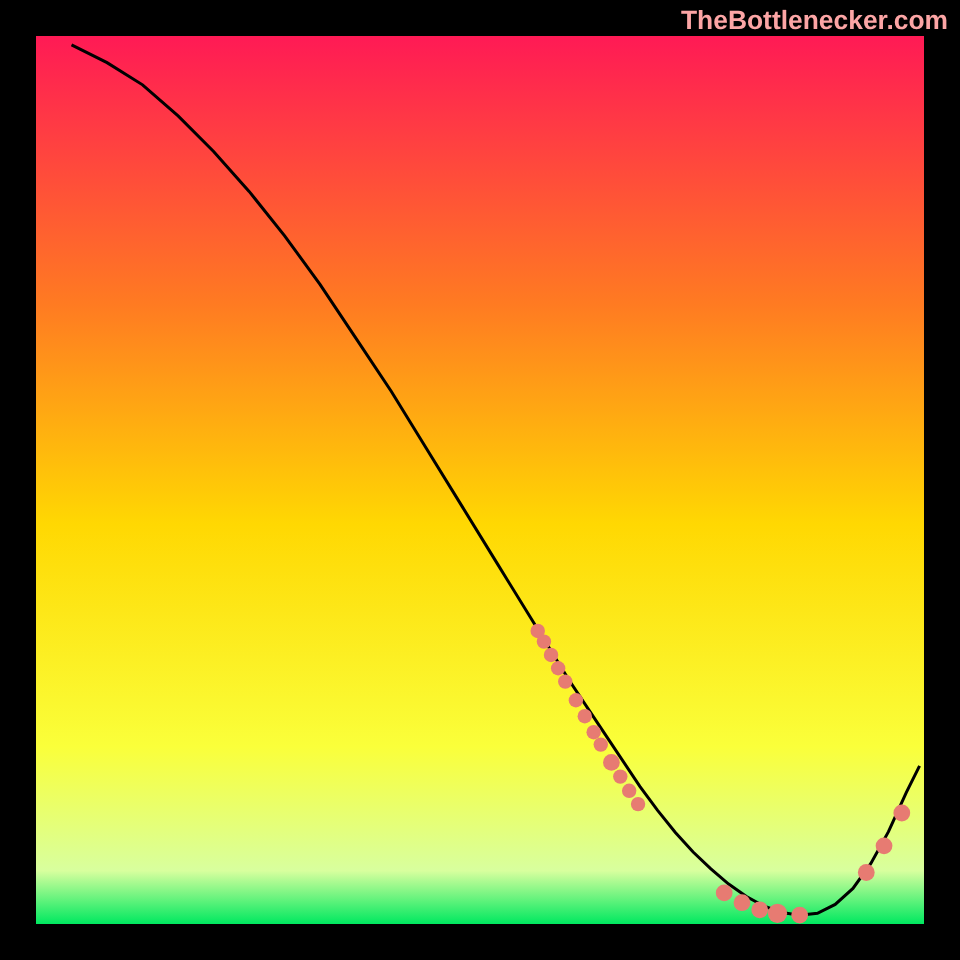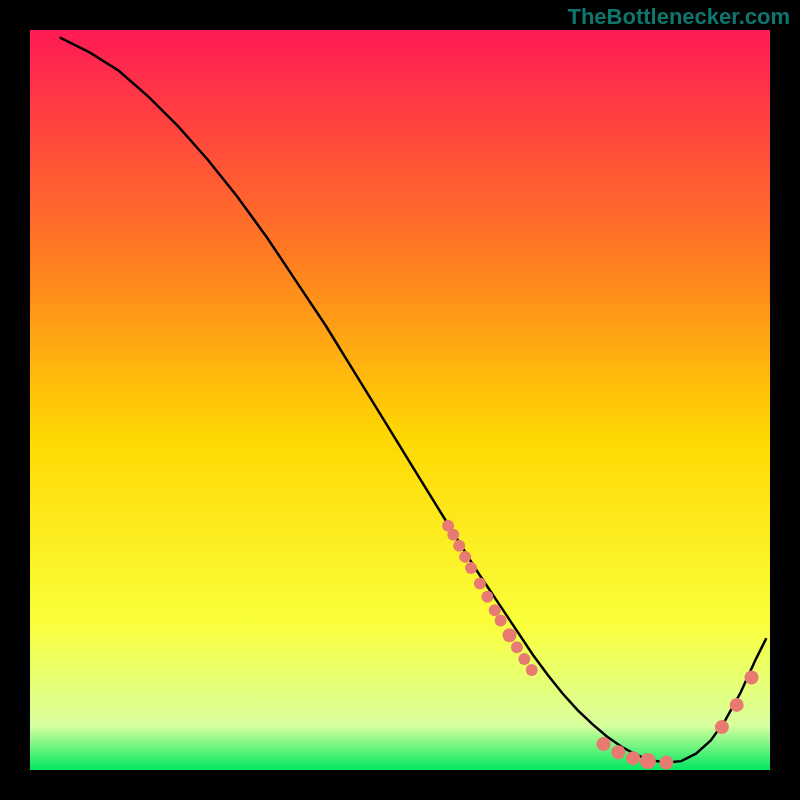--- a/index.html
+++ b/index.html
@@ -9,21 +9,21 @@
     width: 800px;
     height: 800px;
     overflow: hidden;
     position: relative;
     font-family: Arial, sans-serif;
   }
   .watermark {
     position: absolute;
     top: 4px;
     right: 10px;
-    color: #0f766e;
+    color: #fca5a5;
     font-size: 22px;
     font-weight: bold;
     z-index: 10;
   }
   .plot-area {
     position: absolute;
     left: 30px;
     top: 30px;
     width: 740px;
     height: 740px;

